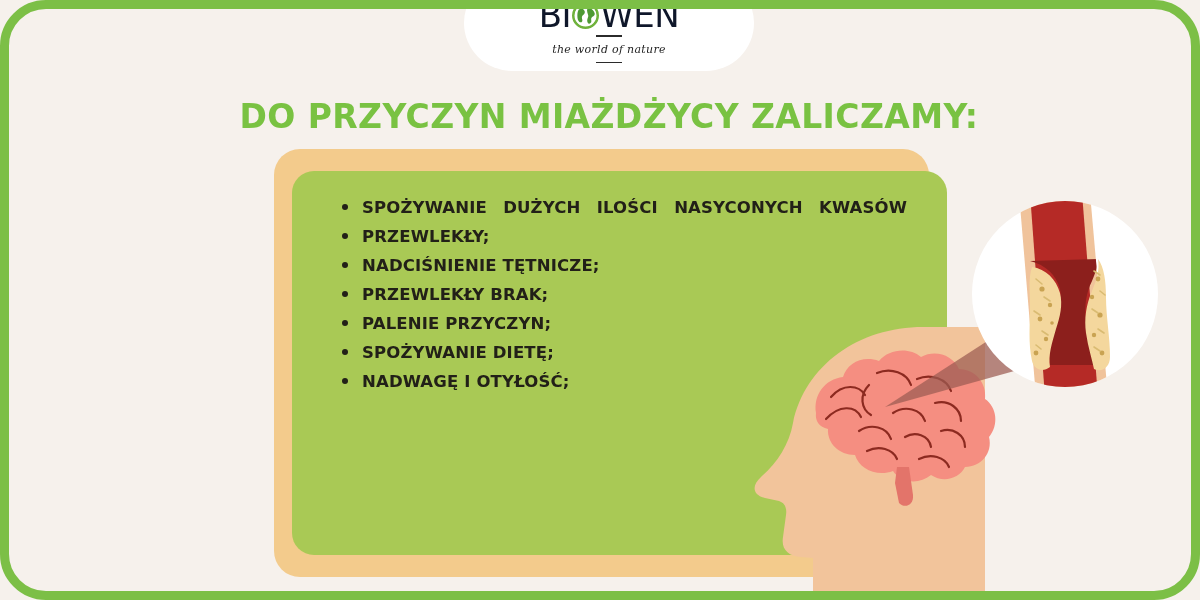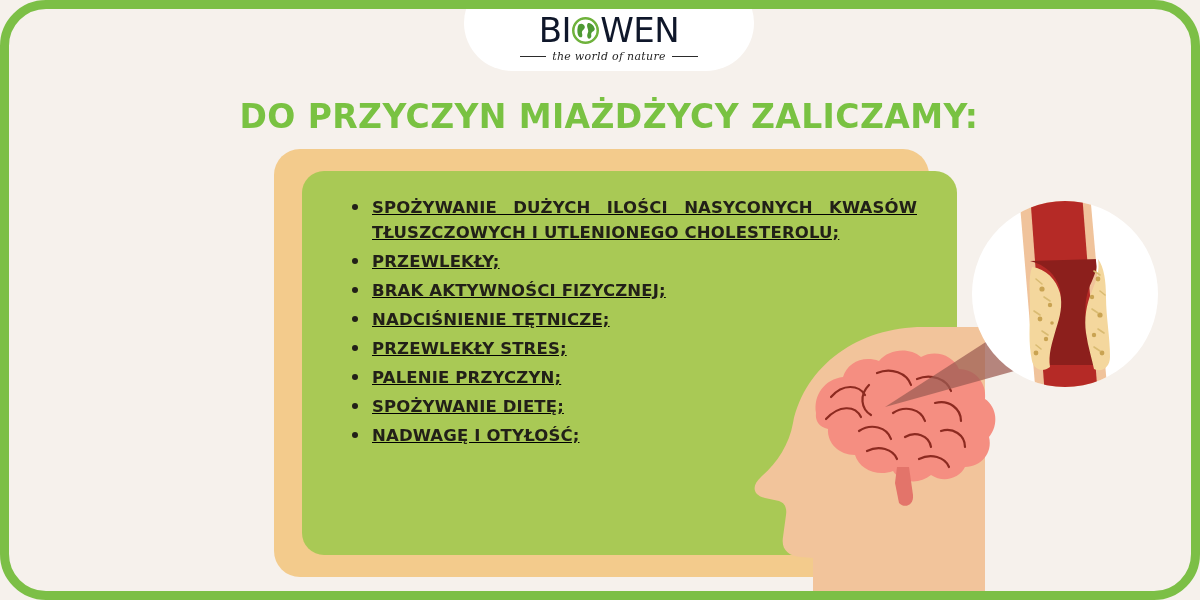--- a/index.html
+++ b/index.html
@@ -46,20 +46,21 @@
     font-family:"DejaVu Sans", sans-serif;
     font-weight:normal;
     font-size:34px;
     letter-spacing:-0.5px;
     color:#0f172a;
   }
   #logo-globe{width:27px;height:27px;margin:0 1px;display:block;}
   #logo-tagline{
     display:flex;align-items:center;gap:6px;
     margin-top:3px;
+    flex-direction:column;
   }
   .tag-rule{width:26px;height:1.5px;background:#2B2B2B;display:block;}
   #logo-tagline-text{
     font-family:"DejaVu Serif", serif;
     font-style:italic;
     font-size:11px;
     color:#1F1F1F;
     letter-spacing:0.3px;
     white-space:nowrap;
   }
@@ -81,27 +82,26 @@
   #card-shadow{            
     position:absolute;
     left:265px;top:140px;
     width:655px;height:428px;
     background:#F3CB8C;
     border-radius:26px;
     z-index:5;
   }
   #card{                   
     position:absolute;
-    left:293px;top:162px;
+    left:283px;top:162px;
     width:655px;height:384px;
     background:#A9C955;
     border-radius:22px;
     z-index:6;
     overflow:hidden;
-    text-decoration:underline;
   }
   #bullet-list{
     margin:0;
     padding:24px 40px 0 48px;
     list-style:none;
   }
   #bullet-list li{
     position:relative;
     font-family:"DejaVu Sans", sans-serif;
     font-weight:bold;
@@ -159,30 +159,28 @@
 
 <div id="frame" style="border-color: rgb(124, 191, 70);">
 
   <div id="card-shadow" style="background: rgb(243, 203, 140);"></div>
 
   <div id="card" style="background: rgb(169, 201, 85);">
     <ul id="bullet-list">
 
       <li class="justified">
         <span class="ln-just">SPOŻYWANIE DUŻYCH ILOŚCI NASYCONYCH KWASÓW</span>
-        <span>TŁUSZCZOWYCH I UTLENIONEGO CHOLESTEROLU;</span>
       </li>
 
       <li class="justified">
         <span>PRZEWLEKŁY;</span>
       </li>
 
-      <li>BRAK AKTYWNOŚCI FIZYCZNEJ;</li>
       <li>NADCIŚNIENIE TĘTNICZE;</li>
-      <li>PRZEWLEKŁY STRES;</li>
+      <li>PRZEWLEKŁY BRAK;</li>
       <li>PALENIE PRZYCZYN;</li>
       <li>SPOŻYWANIE DIETĘ;</li>
       <li>NADWAGĘ I OTYŁOŚĆ;</li>
 
     </ul>
   </div>
 
   <svg id="head-illustration" viewBox="0 0 330 282">
 
     <path fill="#F2C49B" d="M214 0

